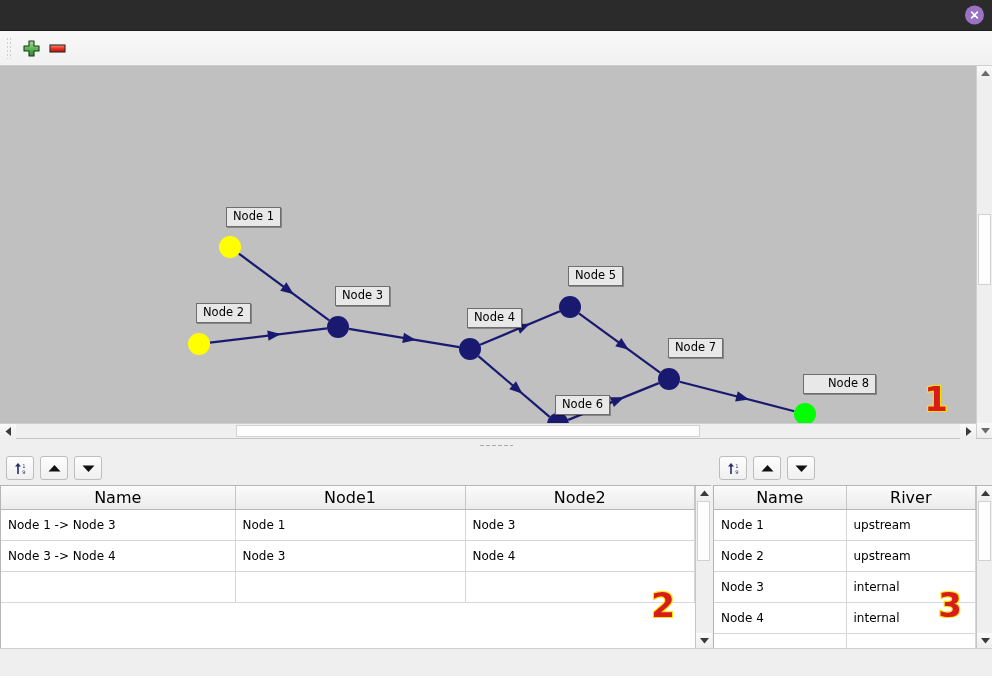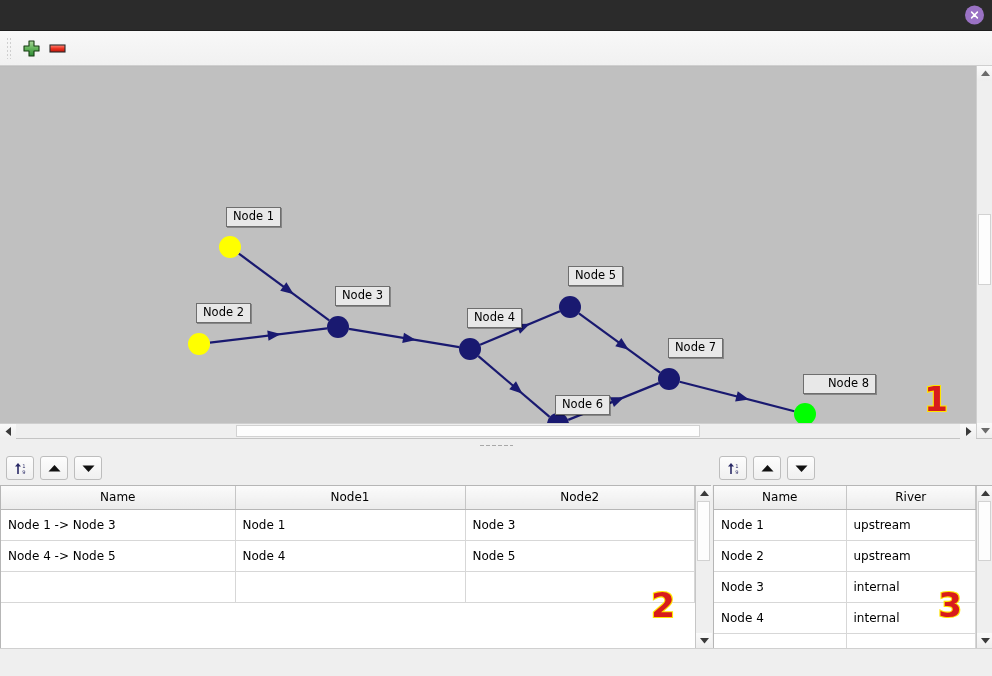--- a/index.html
+++ b/index.html
@@ -201,21 +201,21 @@
     width: 100%;
     border-collapse: collapse;
     table-layout: fixed;
     font-size: 12px;
   }
   table.grid th {
     background: linear-gradient(#fbfbfb,#ececec);
     border-right: 1px solid #c6c6c6;
     border-bottom: 1px solid #b6b6b6;
     font-weight: normal;
-    font-size: 12px;
+    font-size: 16px;
     height: 23px;
     color: #000;
     text-align: center;
   }
   table.grid td {
     border-right: 1px solid #d7d7d7;
     border-bottom: 1px solid #d7d7d7;
     height: 30px;
     padding: 8px 7px;
     color: #000;
@@ -385,23 +385,23 @@
                   <th>Node2</th>
                 </tr>
               </thead>
             <tbody>
                 <tr>
                   <td>Node 1 -&gt; Node 3</td>
                   <td>Node 1</td>
                   <td>Node 3</td>
                 </tr>
                 <tr>
-                  <td>Node 4 -&gt; Node 5</td>
+                  <td>Node 3 -&gt; Node 4</td>
+                  <td>Node 3</td>
                   <td>Node 4</td>
-                  <td>Node 5</td>
                 </tr>
                 <tr class="filler">
                   <td>&nbsp;</td>
                   <td>&nbsp;</td>
                   <td>&nbsp;</td>
                 </tr>
               </tbody>
           </table>
         </div>
         <div class="vsb" style="border-left:1px solid #c6c6c6;">

